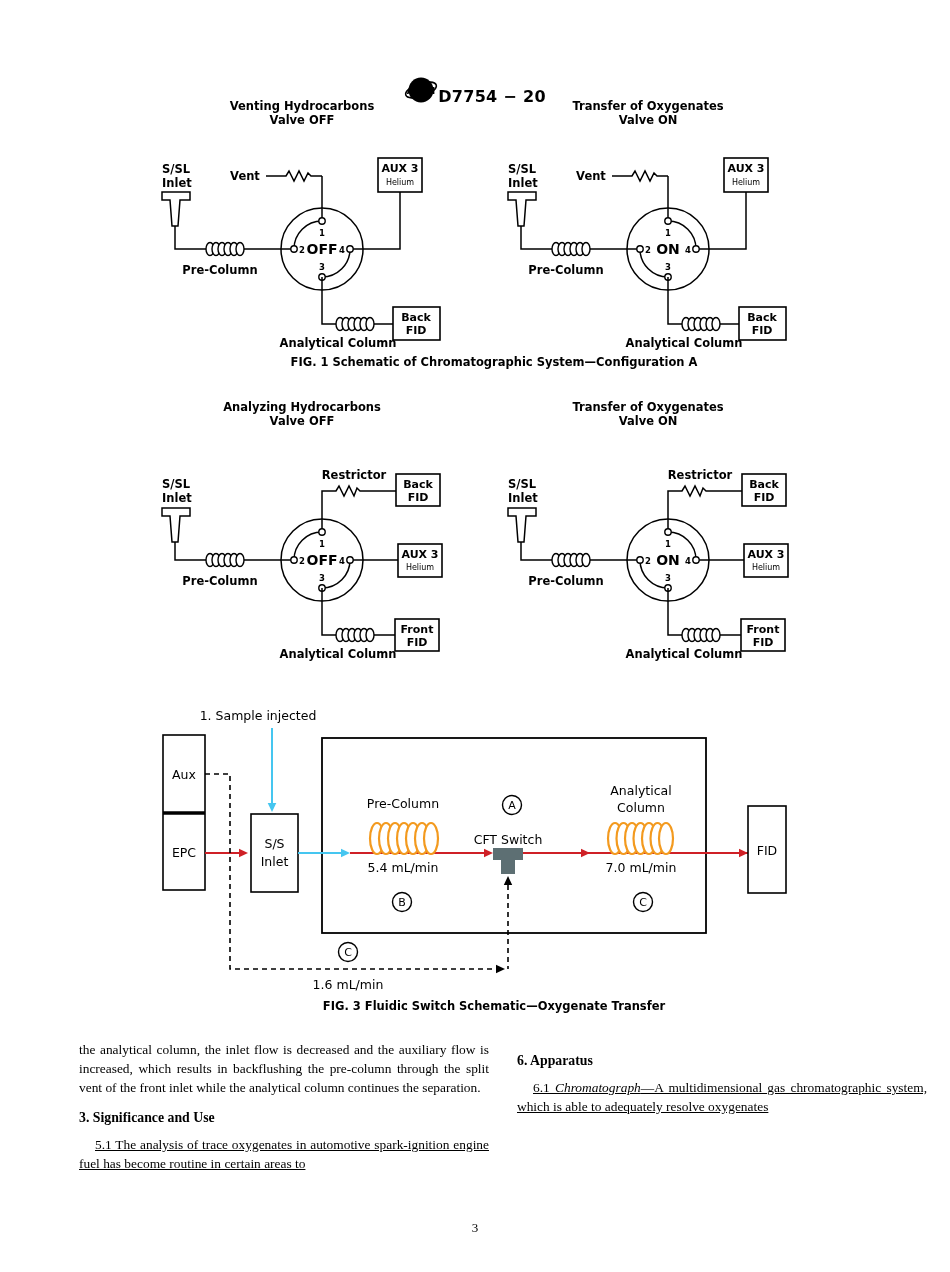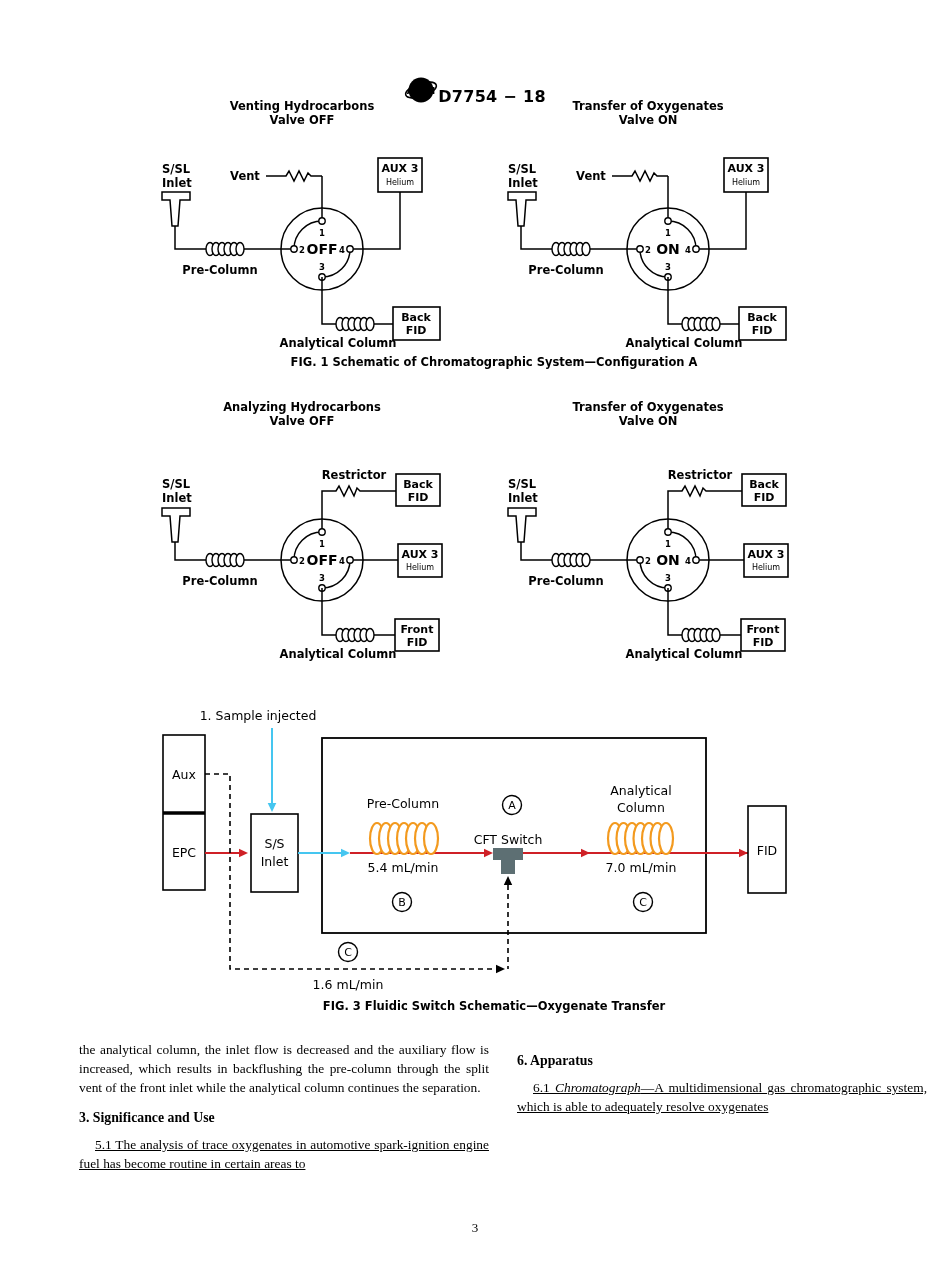--- a/index.html
+++ b/index.html
@@ -37,21 +37,21 @@
 <body>
 
 <div class="page">
 
   <div class="abs hdr">
     <svg width="34" height="32" viewBox="0 0 34 32">
       <ellipse cx="17" cy="16" rx="12.5" ry="12.5" fill="#000"></ellipse>
       <ellipse cx="17" cy="16" rx="16" ry="6.5" fill="none" stroke="#000" stroke-width="1.6" transform="rotate(-18 17 16)"></ellipse>
       <text x="17" y="20" text-anchor="middle" style="font:bold 9px 'DejaVu Sans',sans-serif" fill="#fff">ASTM</text>
     </svg>
-    <span class="hdr-title">D7754 − 18</span>
+    <span class="hdr-title">D7754 − 20</span>
   </div>
 
   <svg class="abs" style="left:140px;top:96px" width="330" height="258" viewBox="0 0 330 258">
     <text x="162" y="14" text-anchor="middle" class="lbl">Venting Hydrocarbons</text>
     <text x="162" y="28" text-anchor="middle" class="lbl">Valve OFF</text>
     <text x="22" y="77" class="lbl">S/SL</text>
     <text x="22" y="91" class="lbl">Inlet</text>
     <polygon points="22,96 50,96 50,104 40,104 38,130 32,130 30,104 22,104" class="ln" fill="#fff"></polygon>
     <polyline points="35,130 35,153 154,153" class="ln"></polyline>
     <g>

